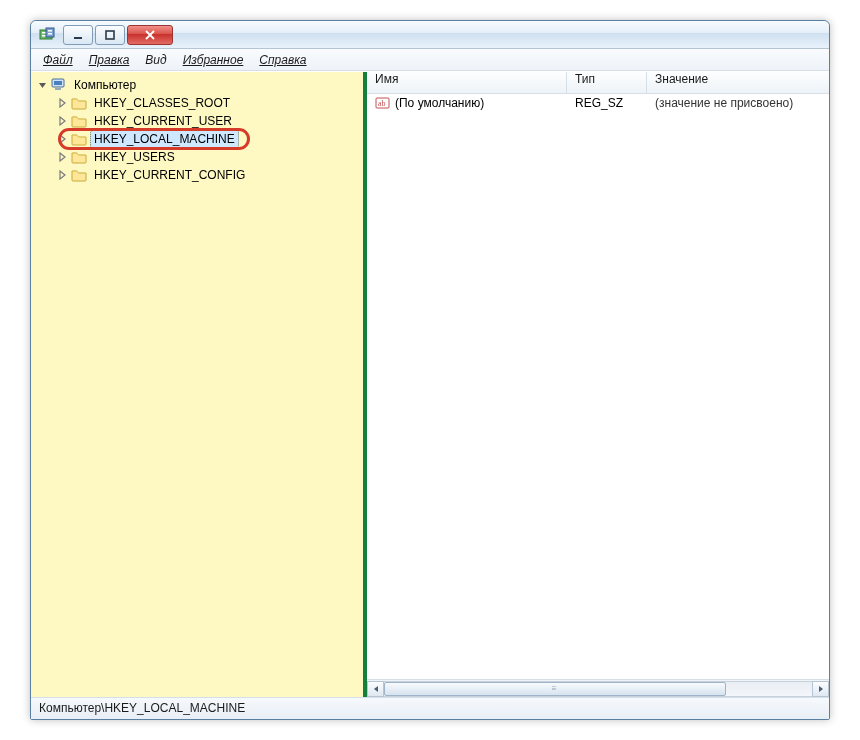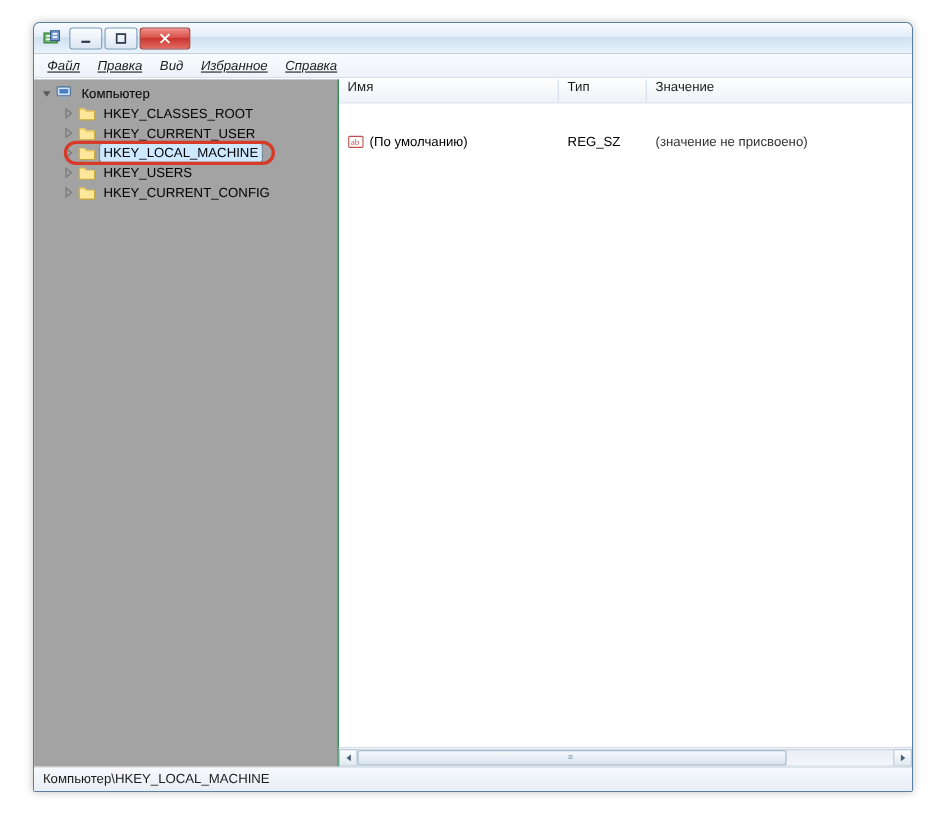--- a/index.html
+++ b/index.html
@@ -65,23 +65,23 @@
 }
 .menuitem .ul { text-decoration: underline; }
 
 
 .split {
   flex: 1; display: flex;
   border-top: 1px solid #fff;
   overflow: hidden;
 }
 .tree-pane {
-  width: 277px;
-  border-right: 1px solid #15803d;
-  background: #a3a3a3;
+  width: 336px;
+  border-right: 4px solid #15803d;
+  background: #fef9c3;
   padding: 4px 2px 2px 4px;
   overflow: auto;
 }
 .list-pane {
   flex: 1; display: flex; flex-direction: column;
   background: #fff;
 }
 
 
 .tree { list-style: none; }
@@ -123,21 +123,21 @@
   padding: 0 8px;
   color: #1b1b1b;
   cursor: default;
 }
 .col.name { width: 200px; }
 .col.type { width: 80px; }
 .col.value { flex: 1; border-right: none; }
 
 .list-body { flex:1; overflow:auto; }
 .list-row {
-  display: flex; align-items: center; height: 18px; margin-top: 26px;
+  display: flex; align-items: center; height: 18px;
 }
 .cell { padding: 1px 8px; }
 .cell.name { width: 200px; display:flex; align-items:center; gap:4px; }
 .cell.type { width: 80px; }
 .cell.value { flex:1; color:#333; }
 .val-icon {
   width: 16px; height:16px;
   display:inline-flex;align-items:center;justify-content:center;
 }
 

